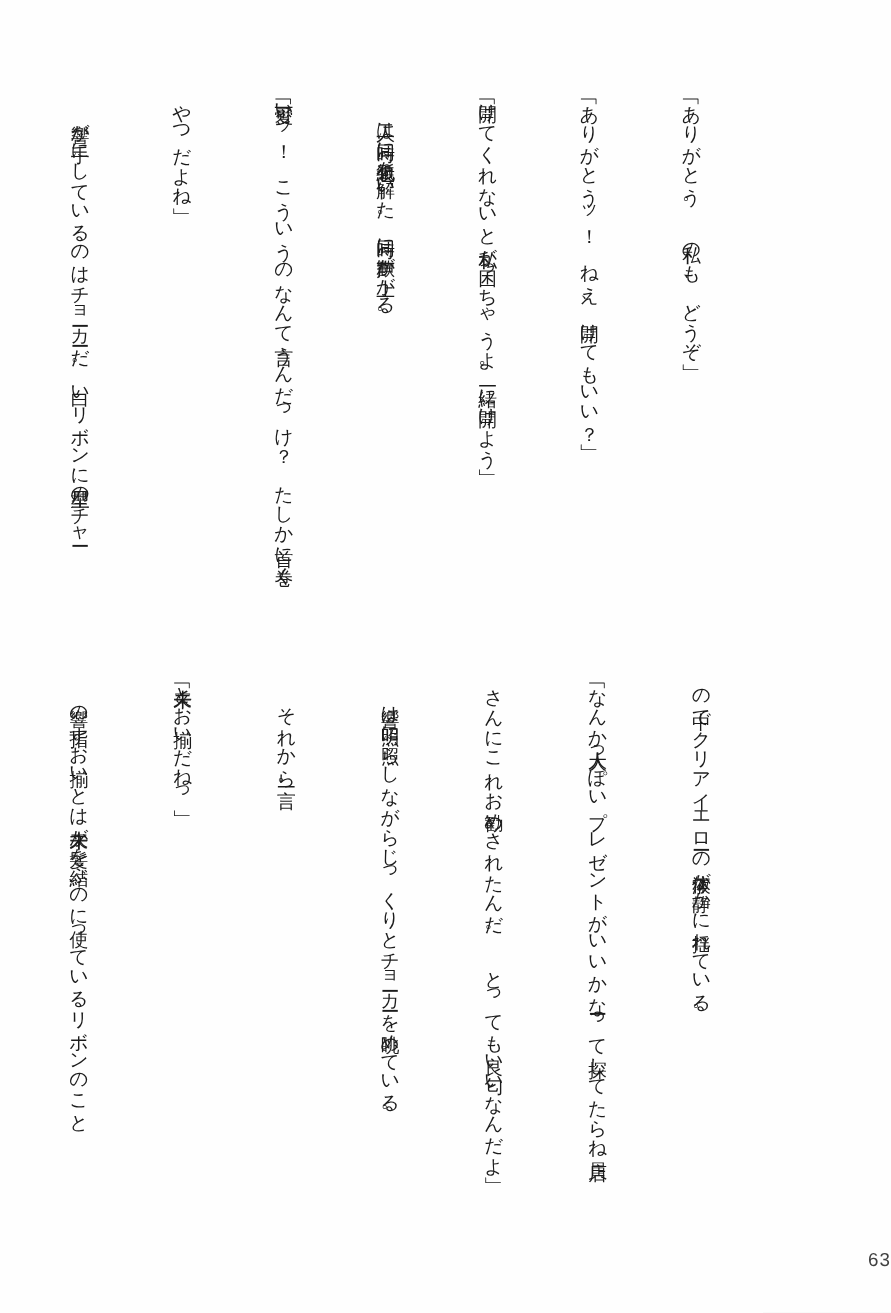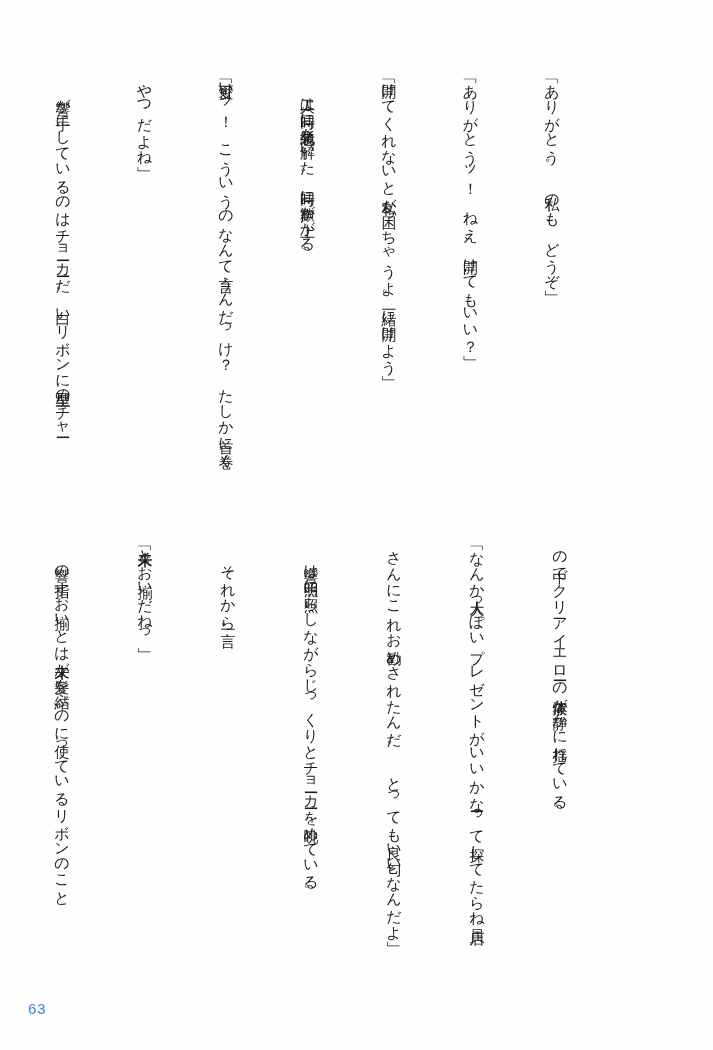--- a/index.html
+++ b/index.html
@@ -46,24 +46,24 @@
   }
   .band-bottom .line {
     margin: 0;
     line-height: 49px;
   }
   .page-number {
     position: absolute;
     left: 0;
     right: 0;
     top: 1000px;
-    text-align: left;
+    text-align: right;
     font-size: 15px;
     letter-spacing: 1px;
-    color: #3b82f6;
+    color: #404040;
     margin-left: 28px;
   }
 </style>
 </head>
 <body>
 
 <div class="page">
 
   <div class="band band-top">
     <p class="line">「ありがとう。　私のも、どうぞ」</p>

